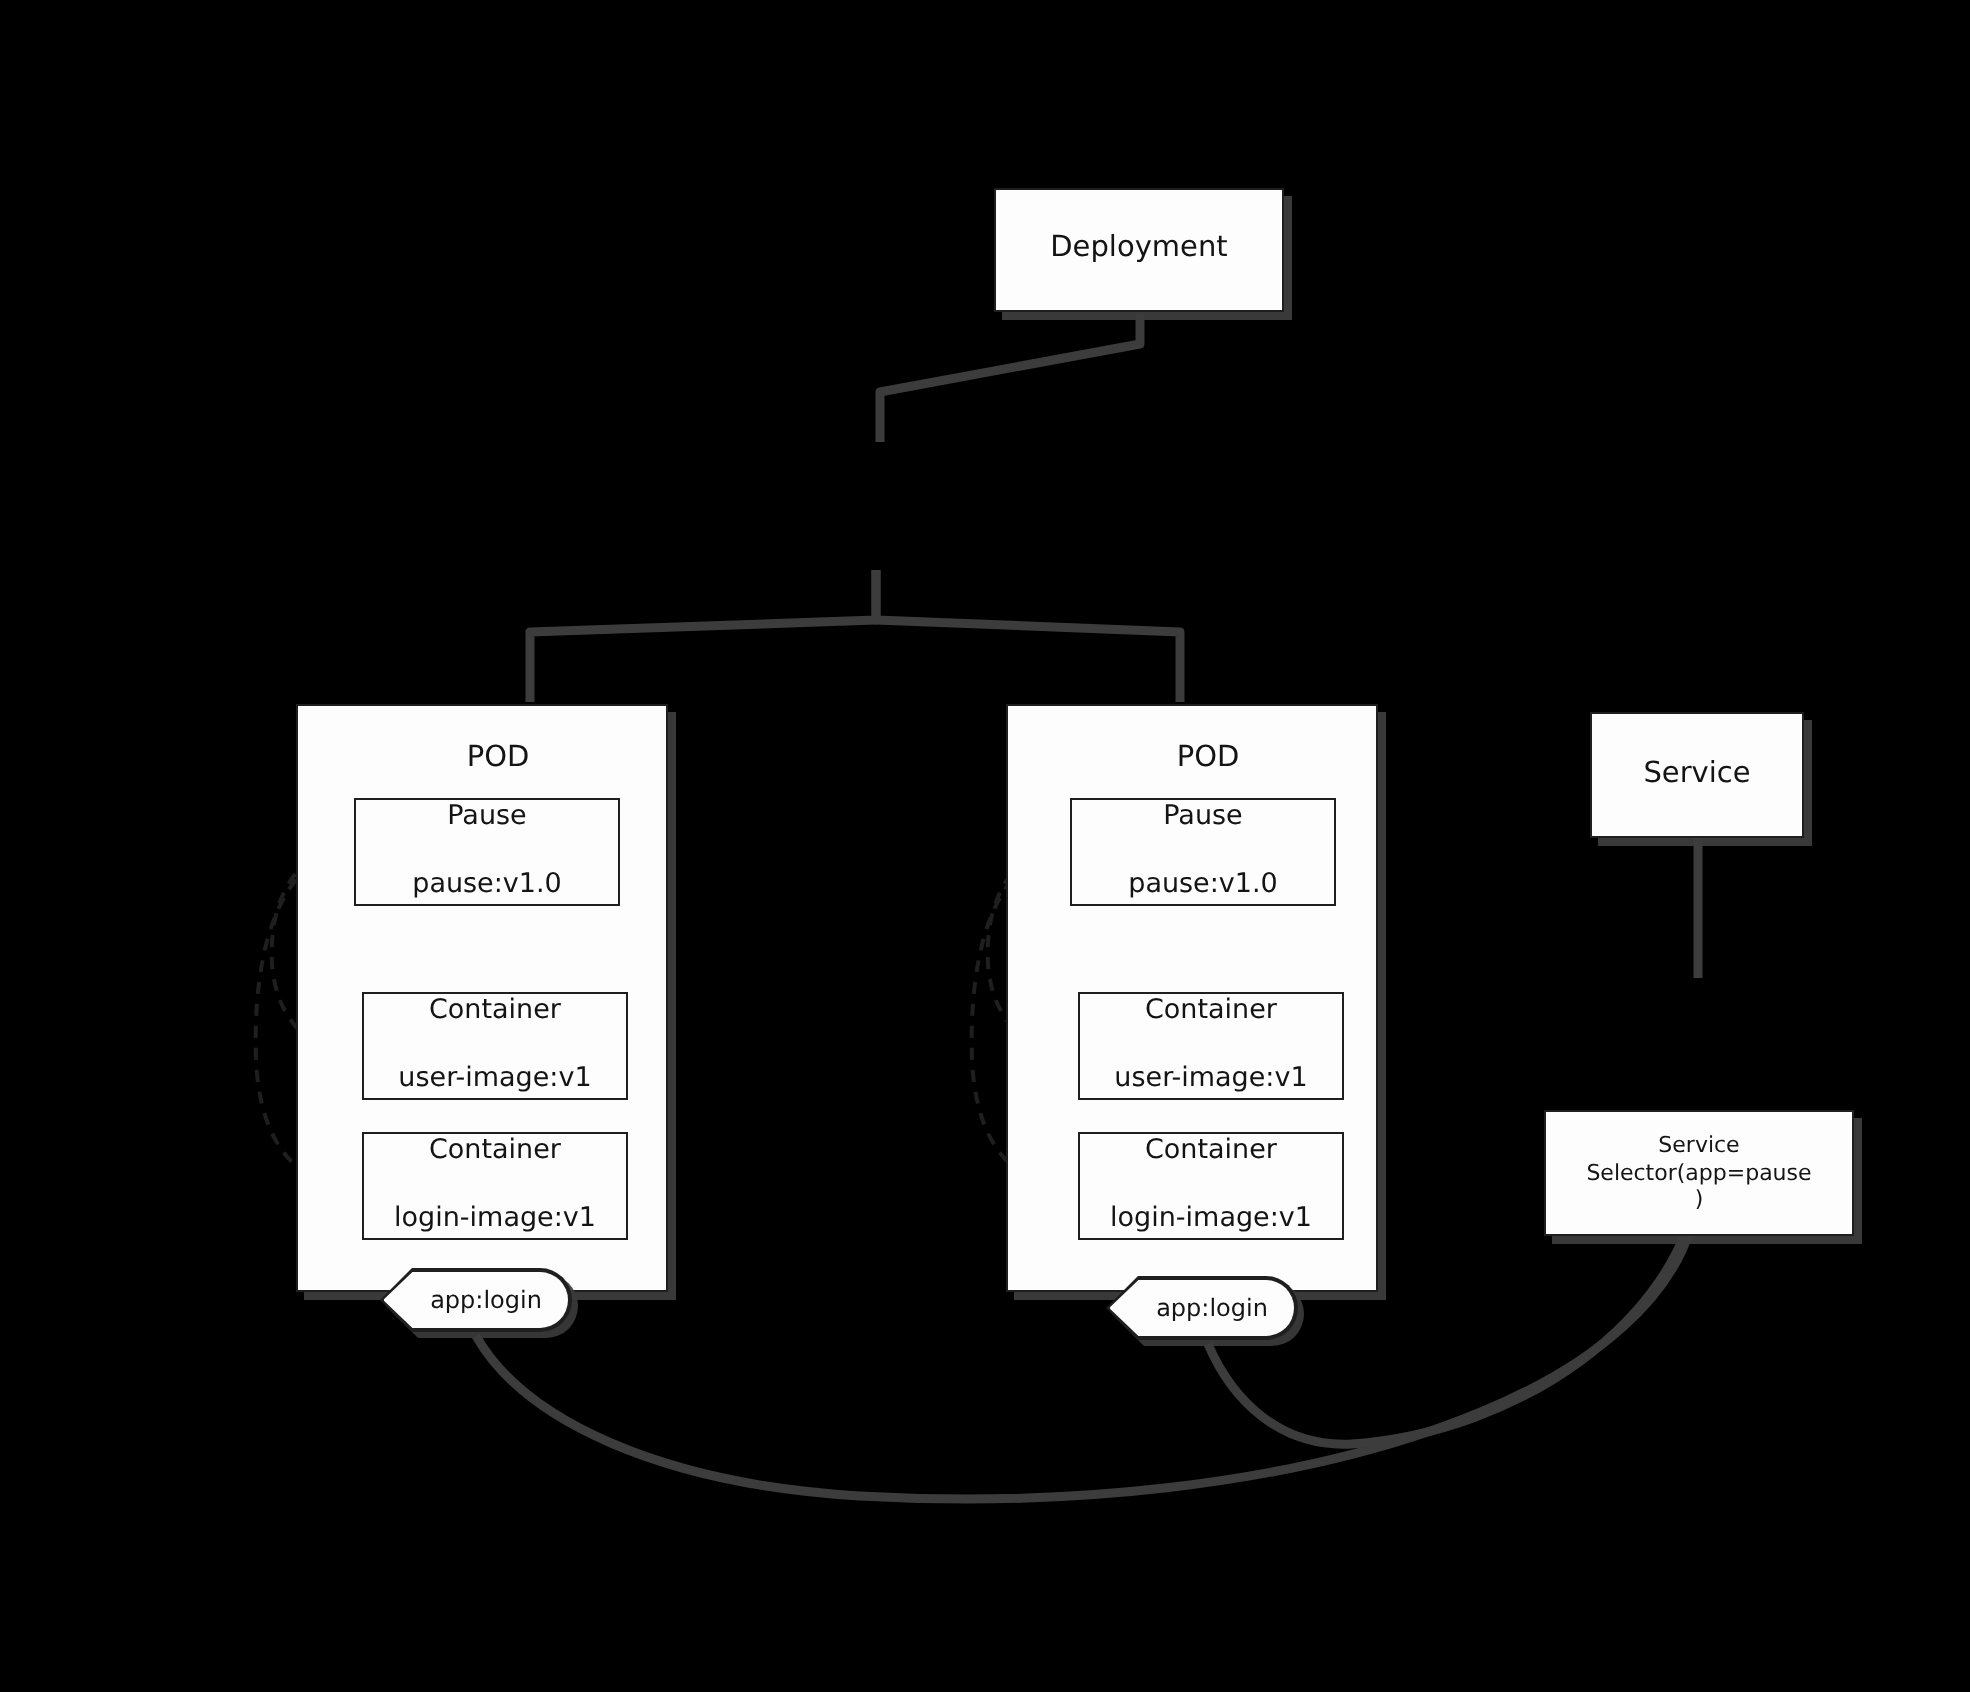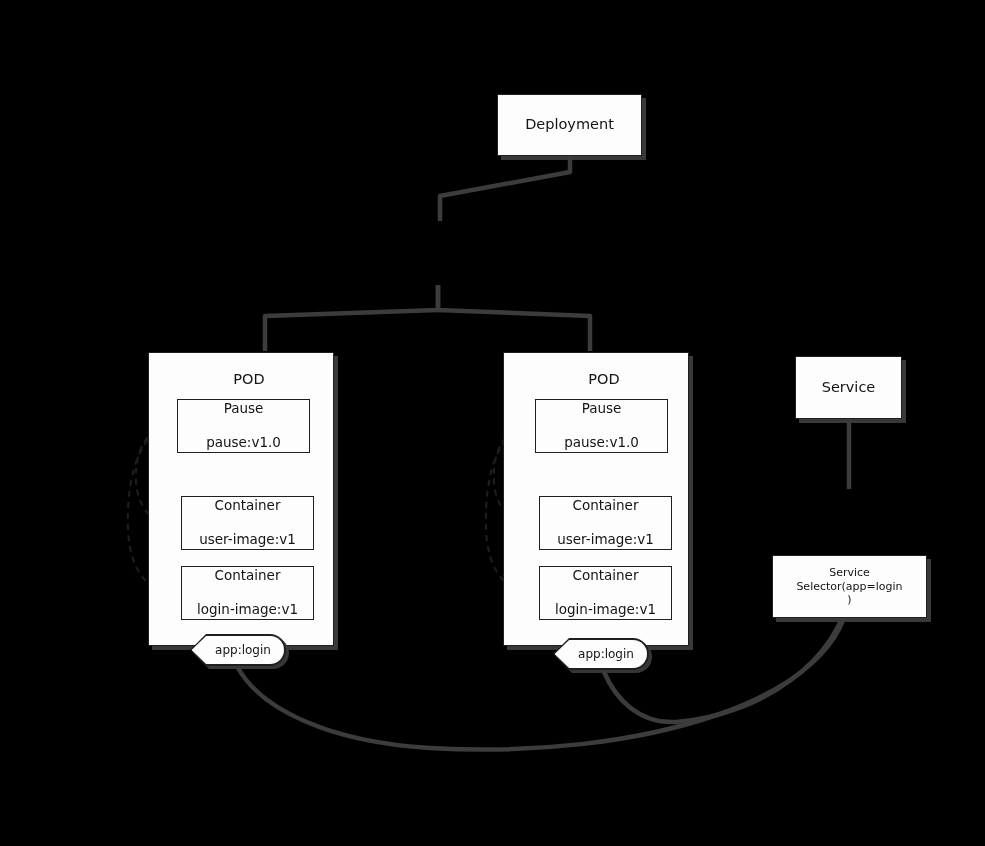--- a/index.html
+++ b/index.html
@@ -238,18 +238,18 @@
     <div class="tag-fill" style="width:92.8px"></div>
     <div class="tag-text" style="width:96px">app:login</div>
   </div>
 
   <div class="node n-client">
     <span class="ln">Service</span>
   </div>
 
   <div class="node n-service">
     <span class="ln">Service</span>
-    <span class="ln">Selector(app=login</span>
+    <span class="ln">Selector(app=pause</span>
     <span class="ln">)</span>
   </div>
 
 
 </div>
 
 </body></html>

